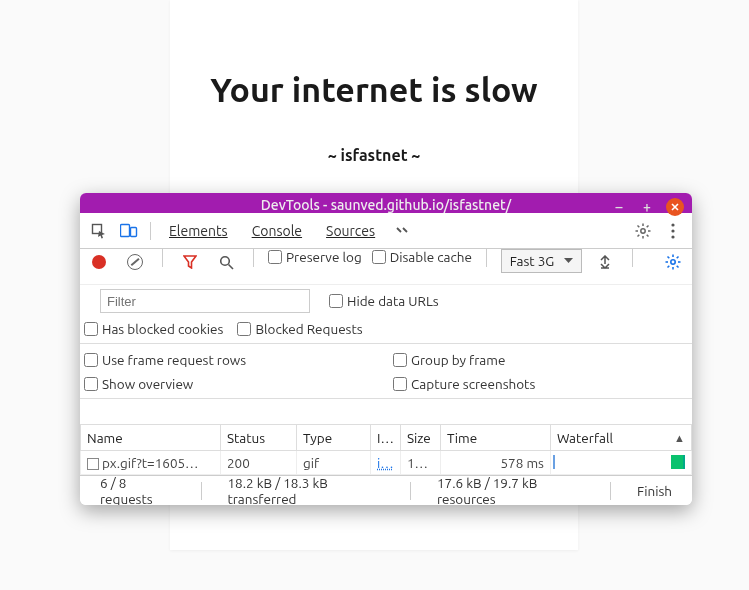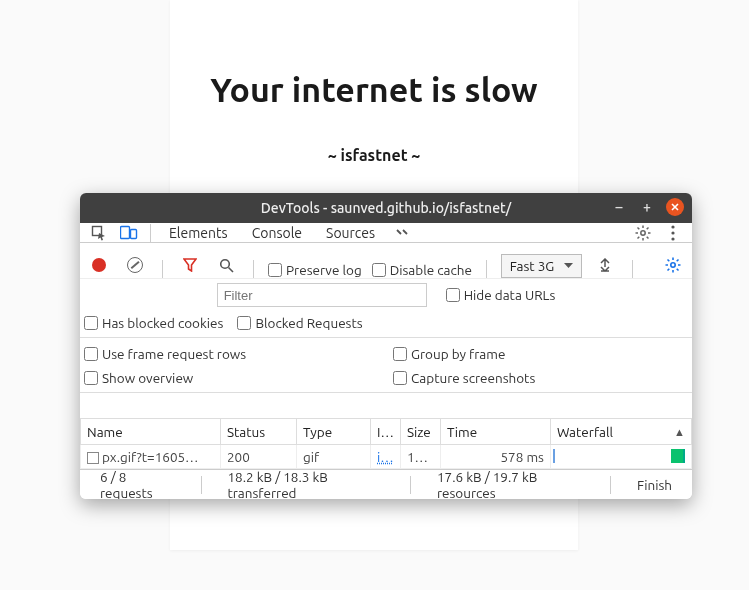--- a/index.html
+++ b/index.html
@@ -5,49 +5,49 @@
 * { box-sizing: border-box; margin: 0; padding: 0; }
 body { font-family: -apple-system, BlinkMacSystemFont, "Segoe UI", Ubuntu, sans-serif; background: #fafafa; width: 749px; height: 590px; position: relative; overflow: hidden; }
 
 
 .bg-page { position: absolute; top: 0; left: 170px; width: 408px; height: 550px; background: #fff; box-shadow: 0 1px 3px rgba(0,0,0,0.05); padding-top: 70px; text-align: center; }
 .bg-title { font-size: 34px; font-weight: 700; color: #1a1a1a; margin-bottom: 38px; }
 .bg-sub { font-size: 16px; font-weight: 600; color: #1a1a1a; }
 
 
 .dt { position: absolute; top: 193px; left: 80px; width: 612px; background: #fff; border-radius: 6px; box-shadow: 0 6px 20px rgba(0,0,0,0.35); overflow: hidden; font-size: 14px; color: #222; }
-.dt-titlebar { background: #404040; color: #ddd; height: 30px; display: flex; align-items: center; justify-content: center; position: relative; font-size: 14px; font-weight: 500; }
+.dt-titlebar { background: #a21caf; color: #ddd; height: 20px; display: flex; align-items: flex-end; justify-content: center; position: relative; font-size: 14px; font-weight: 500; }
 .dt-ttext { color: #eee; }
 .dt-wbtns { position: absolute; right: 8px; top: 5px; display: flex; gap: 10px; align-items: center; }
 .wb { width: 18px; height: 18px; display: flex; align-items: center; justify-content: center; font-size: 14px; color: #ddd; cursor: pointer; }
 .wb-close { background: #e95420; border-radius: 50%; color: #fff; font-size: 12px; }
 
 
-.dt-tabs { display: flex; align-items: center; height: 20px; border-bottom: 1px solid #ccc; padding: 0 6px; gap: 4px; }
+.dt-tabs { display: flex; align-items: center; height: 36px; border-bottom: 1px solid #ccc; padding: 0 6px; gap: 4px; text-decoration: underline; }
 .iconbtn { width: 26px; height: 26px; display: flex; align-items: center; justify-content: center; color: #555; border-radius: 3px; }
 .tab { padding: 0 10px; height: 36px; line-height: 36px; color: #333; cursor: pointer; font-size: 14px; }
 .tab.active { border-bottom: 2px solid #1a73e8; color: #1a1a1a; }
 .tab .warn { display: inline-block; margin-right: 4px; vertical-align: -1px; }
 .spacer { flex: 1; }
 .vsep { width: 1px; height: 18px; background: #ccc; margin: 0 4px; }
 
 
-.dt-toolbar { display: flex; align-items: flex-end; height: 36px; border-bottom: 1px solid #eee; padding: 0 6px; gap: 10px; }
+.dt-toolbar { display: flex; align-items: flex-start; height: 36px; border-bottom: 1px solid #eee; padding: 0 6px; gap: 10px; }
 .rec { width: 14px; height: 14px; border-radius: 50%; background: #d93025; }
 .clear-icon { width: 16px; height: 16px; border: 1.6px solid #666; border-radius: 50%; position: relative; }
 .clear-icon::after { content: ""; position: absolute; left: 2px; right: 2px; top: 6px; height: 1.6px; background: #666; transform: rotate(-40deg); }
 .funnel { color: #d93025; }
 .searchglass { color: #555; }
 .chk { display: flex; align-items: center; gap: 4px; font-size: 13.5px; color: #333; }
 .chk input { width: 14px; height: 14px; accent-color: #555; }
 .throttle { display: flex; align-items: center; border: 1px solid #bbb; height: 24px; padding: 0 8px; background: #f5f5f5; font-size: 13.5px; gap: 10px; }
 .gear-blue { color: #1a73e8; }
 
 
-.dt-filter { display: flex; align-items: center; padding: 4px 20px; gap: 19px; border-bottom: none; justify-content: center; }
+.dt-filter { display: flex; align-items: center; padding: 4px 20px; gap: 19px; border-bottom: none; }
 .filter-input { border: 1px solid #ccc; height: 24px; width: 210px; padding: 0 6px; font-size: 13px; color: #888; }
 
 
 .dt-types { display: flex; align-items: center; gap: 12px; padding: 3px 8px 5px; font-size: 13.5px; flex-wrap: wrap; }
 .rtype { color: #333; cursor: pointer; padding: 2px 4px; }
 .rtype.active { background: #777; color: #fff; border-radius: 4px; padding: 2px 6px; }
 
 
 .dt-opts { display: flex; padding: 4px 4px; font-size: 13.5px; gap: 14px; }
 .dt-opts.cols { }

